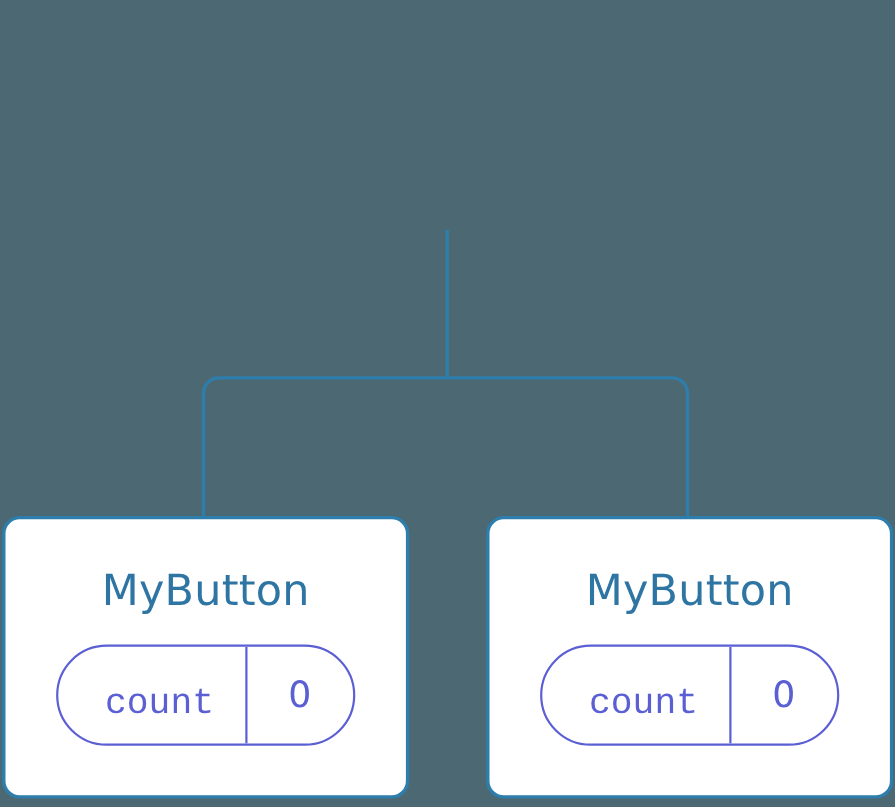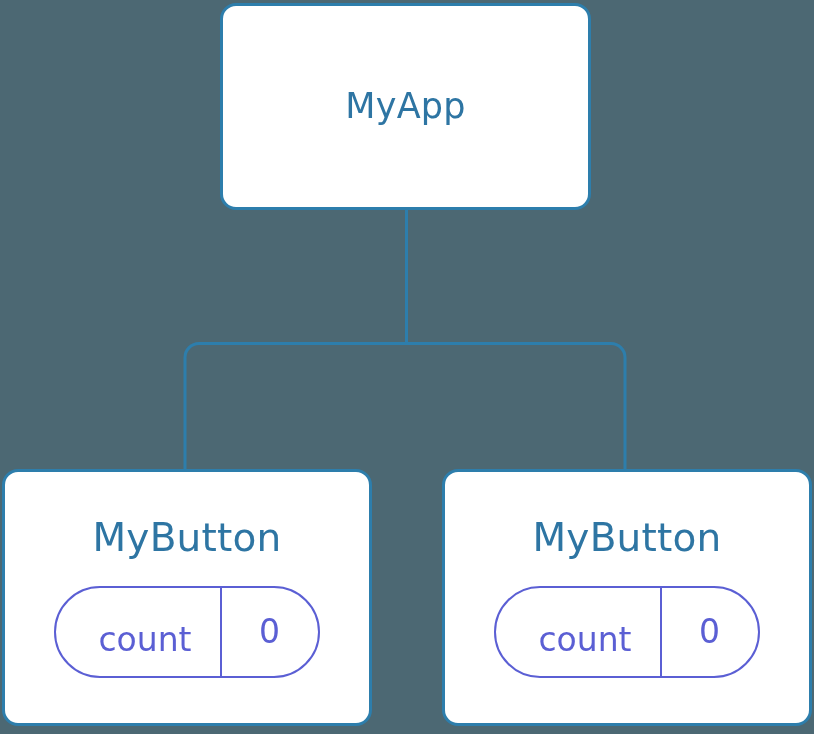--- a/index.html
+++ b/index.html
@@ -99,20 +99,21 @@
     align-items: center;
     justify-content: center;
     color: #5B5FD4;
     font-size: 33px;
     line-height: 1;
     white-space: nowrap;
   }
 
   .pill-key {
     padding: 16px 28px 0 42px;
+    font-family: Liberation Mono, monospace;
   }
 
   .pill-value {
     border-left: 2px solid #5B5FD4;
     padding: 0 34px;
     min-width: 28px;
   }
 </style>
 </head>
 <body>
@@ -121,23 +122,20 @@
 
   <svg id="connectors" width="814" height="734" viewBox="0 0 814 734" fill="none" xmlns="http://www.w3.org/2000/svg" aria-hidden="true">
 
     <path d="M406.5 209 L406.5 343.5" stroke="#2D7EAC" stroke-width="3" stroke-linecap="butt"></path>
 
     <path d="M407 343.5 H199 A14 14 0 0 0 185 357.5 V470" stroke="#2D7EAC" stroke-width="3" stroke-linecap="butt"></path>
 
     <path d="M406 343.5 H611 A14 14 0 0 1 625 357.5 V470" stroke="#2D7EAC" stroke-width="3" stroke-linecap="butt"></path>
   </svg>
 
-  <div class="node node-root">
-    <div class="node-title">MyApp</div>
-  </div>
 
   <div class="node node-child-left">
     <div class="node-title">MyButton</div>
     <div class="state-pill">
       <div class="pill-key">count</div>
       <div class="pill-value">0</div>
     </div>
   </div>
 
   <div class="node node-child-right">

